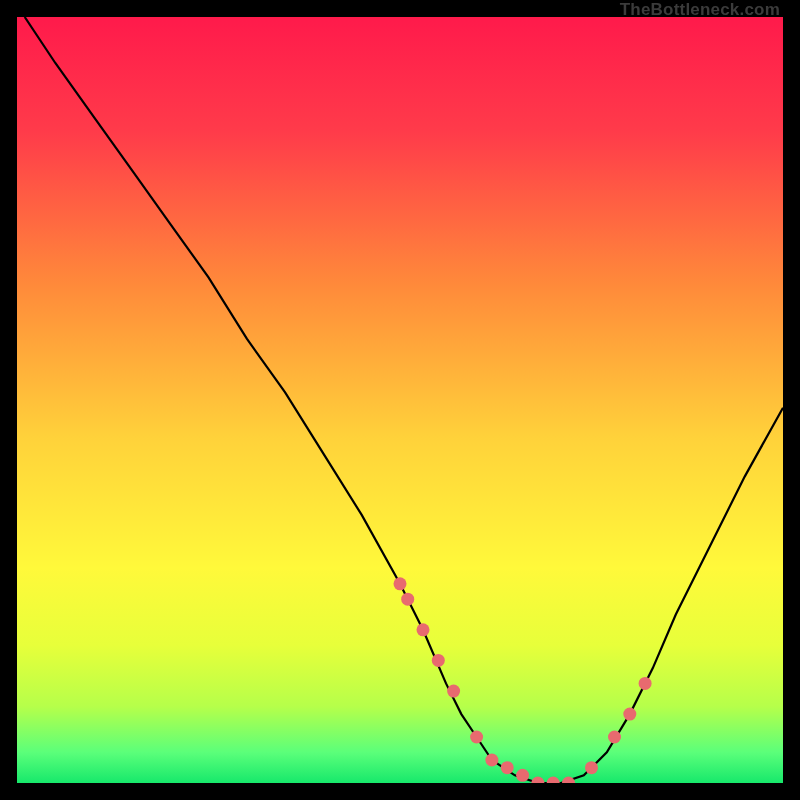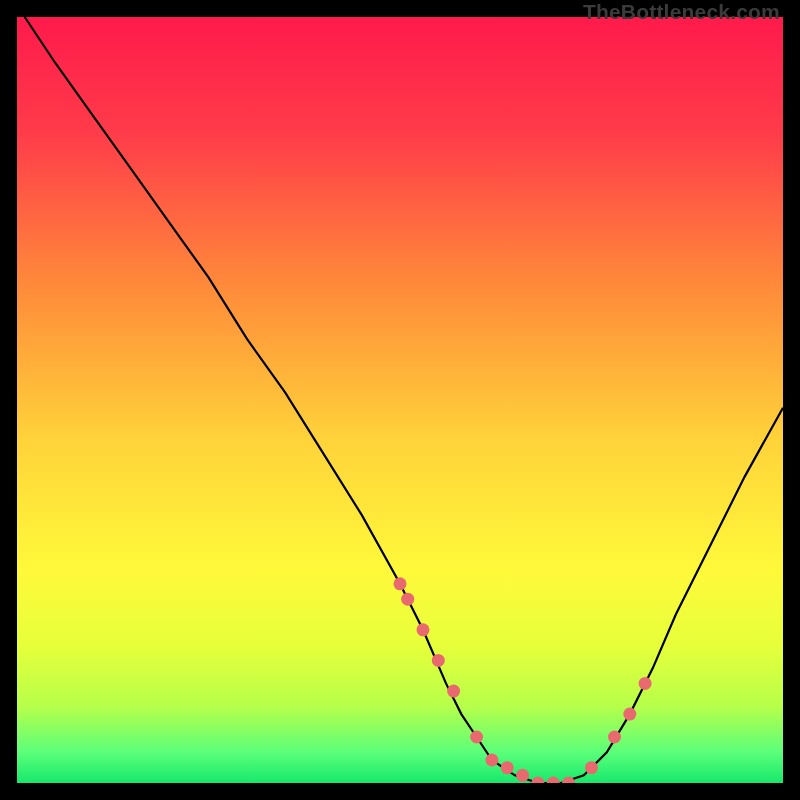--- a/index.html
+++ b/index.html
@@ -24,21 +24,21 @@
     left: 0;
     top: 0;
     width: 766px;
     height: 766px;
   }
   .watermark {
     position: absolute;
     top: 0px;
     right: 20px;
     color: #3b3b3b;
-    font-size: 21px;
+    font-size: 17px;
     font-weight: 600;
     letter-spacing: 0.2px;
   }
 </style>
 </head>
 <body>
 
 <div class="frame">
   <svg class="plot" viewBox="0 0 766 766">
     <defs>

